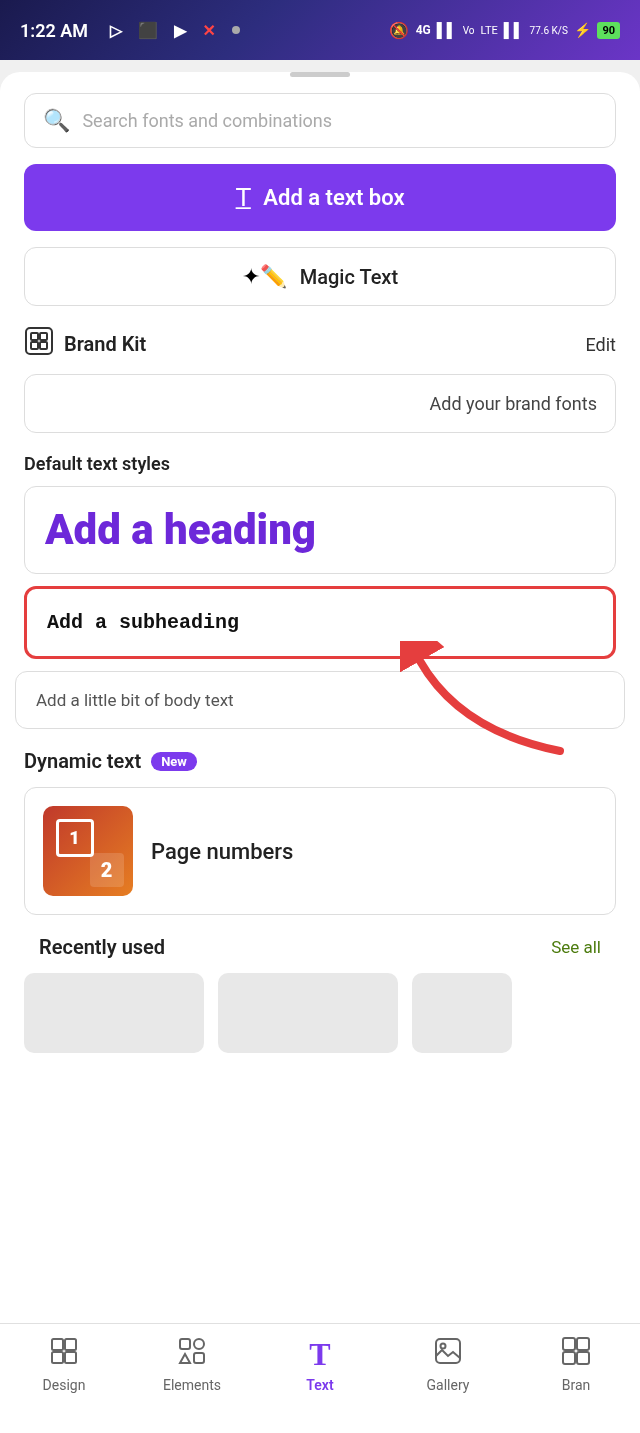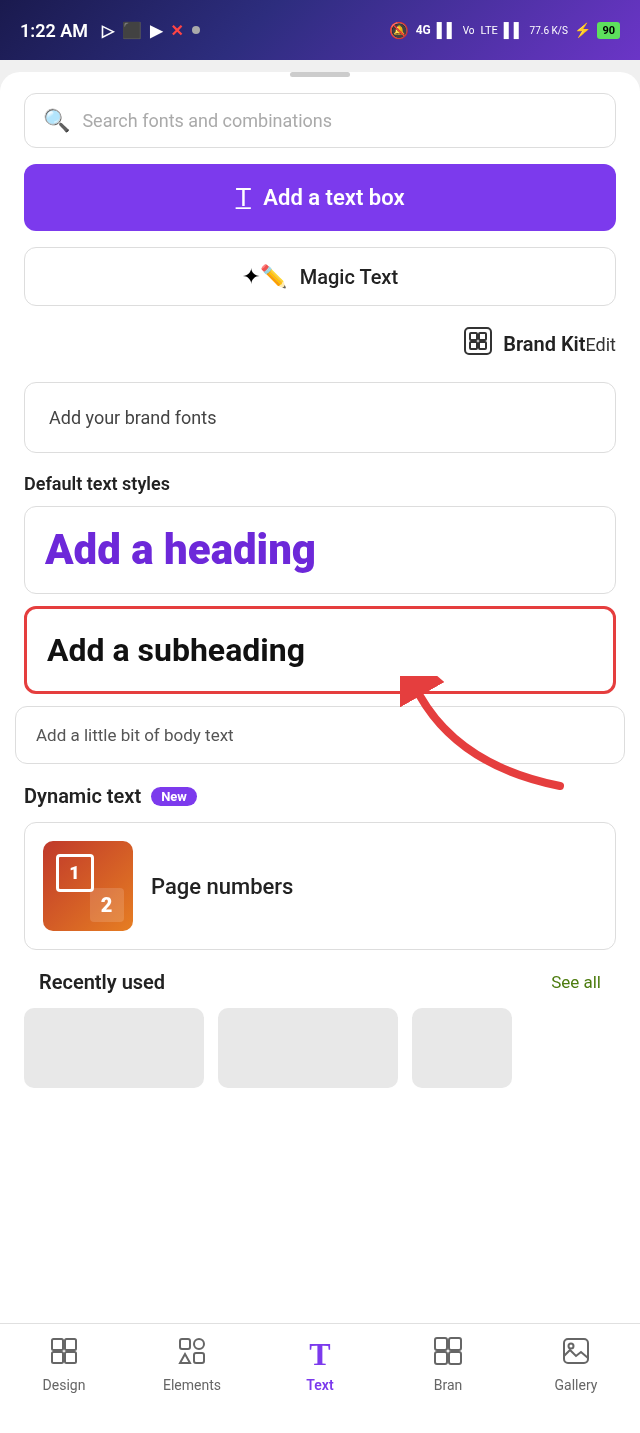--- a/index.html
+++ b/index.html
@@ -18,21 +18,21 @@
       height: 60px;
       background: linear-gradient(135deg, #1a1a4e 0%, #2d2d7e 40%, #6b35c7 100%);
       display: flex;
       align-items: center;
       justify-content: space-between;
       padding: 0 20px;
     }
     .status-left {
       display: flex;
       align-items: center;
-      gap: 8px;
+      gap: 16px;
       color: white;
       font-size: 18px;
       font-weight: 600;
     }
     .status-icons {
       display: flex;
       align-items: center;
       gap: 6px;
       color: white;
       font-size: 13px;
@@ -124,22 +124,22 @@
     .magic-write-btn .magic-label {
       font-size: 20px;
       font-weight: 500;
       color: #222;
     }
 
     
     .brand-kit-row {
       display: flex;
       align-items: center;
-      justify-content: flex-end;
-      margin: 0 24px 20px;
+      justify-content: space-between;
+      margin: 0 24px 12px;
     }
     .brand-kit-left {
       display: flex;
       align-items: center;
       gap: 10px;
     }
     .brand-kit-icon {
       font-size: 26px;
       color: #333;
     }
@@ -151,22 +151,22 @@
     .brand-kit-edit {
       font-size: 18px;
       color: #333;
       cursor: pointer;
     }
 
     .add-brand-fonts-btn {
       margin: 0 24px 20px;
       border: 1.5px solid #ddd;
       border-radius: 12px;
-      padding: 24px;
-      text-align: left;
+      padding: 18px;
+      text-align: right;
       cursor: pointer;
       background: white;
     }
     .add-brand-fonts-btn span {
       font-size: 18px;
       color: #444;
     }
 
     
     .section-label {
@@ -195,23 +195,24 @@
     .subheading-btn {
       margin: 0 24px 12px;
       border: 3px solid #e53e3e;
       border-radius: 12px;
       padding: 22px 20px;
       cursor: pointer;
       background: white;
       position: relative;
     }
     .subheading-btn .subheading-text {
-      font-size: 32px;
+      font-size: 20px;
       font-weight: 700;
       color: #111;
+      font-family: Liberation Mono, monospace;
     }
 
     
     .arrow-container {
       position: relative;
       height: 0;
       overflow: visible;
     }
     .red-arrow {
       position: absolute;
@@ -533,35 +534,35 @@
       </svg>
     </span>
     <span class="nav-label">Elements</span>
   </div>
 
   <div class="nav-item">
     <span class="nav-icon active" style="color:#7c3aed; font-size:32px; font-weight:900; font-family: Georgia, serif;">T</span>
     <span class="nav-label active">Text</span>
   </div>
 
+  <div class="nav-item">
+    <span class="nav-icon">
+      <svg width="30" height="30" viewBox="0 0 30 30" fill="none">
+        <rect x="3" y="3" width="24" height="24" rx="4" stroke="#666" stroke-width="2" fill="none"></rect>
+        <circle cx="10" cy="10" r="2.5" stroke="#666" stroke-width="2" fill="none"></circle>
+        <path d="M3 20 L9 14 L15 20 L20 16 L27 22" stroke="#666" stroke-width="2" fill="none"></path>
+      </svg>
+    </span>
+    <span class="nav-label">Gallery</span>
+  </div>
+
   <div class="nav-item partial">
     <span class="nav-icon">
       <svg width="30" height="30" viewBox="0 0 30 30" fill="none">
         <rect x="2" y="2" width="12" height="12" rx="2" stroke="#666" stroke-width="2" fill="none"></rect>
         <rect x="16" y="2" width="12" height="12" rx="2" stroke="#666" stroke-width="2" fill="none"></rect>
         <rect x="2" y="16" width="12" height="12" rx="2" stroke="#666" stroke-width="2" fill="none"></rect>
         <rect x="16" y="16" width="12" height="12" rx="2" stroke="#666" stroke-width="2" fill="none"></rect>
       </svg>
     </span>
     <span class="nav-label">Bran</span>
   </div>
-
-  <div class="nav-item">
-    <span class="nav-icon">
-      <svg width="30" height="30" viewBox="0 0 30 30" fill="none">
-        <rect x="3" y="3" width="24" height="24" rx="4" stroke="#666" stroke-width="2" fill="none"></rect>
-        <circle cx="10" cy="10" r="2.5" stroke="#666" stroke-width="2" fill="none"></circle>
-        <path d="M3 20 L9 14 L15 20 L20 16 L27 22" stroke="#666" stroke-width="2" fill="none"></path>
-      </svg>
-    </span>
-    <span class="nav-label">Gallery</span>
-  </div>
 </div>
 
 </body></html>

